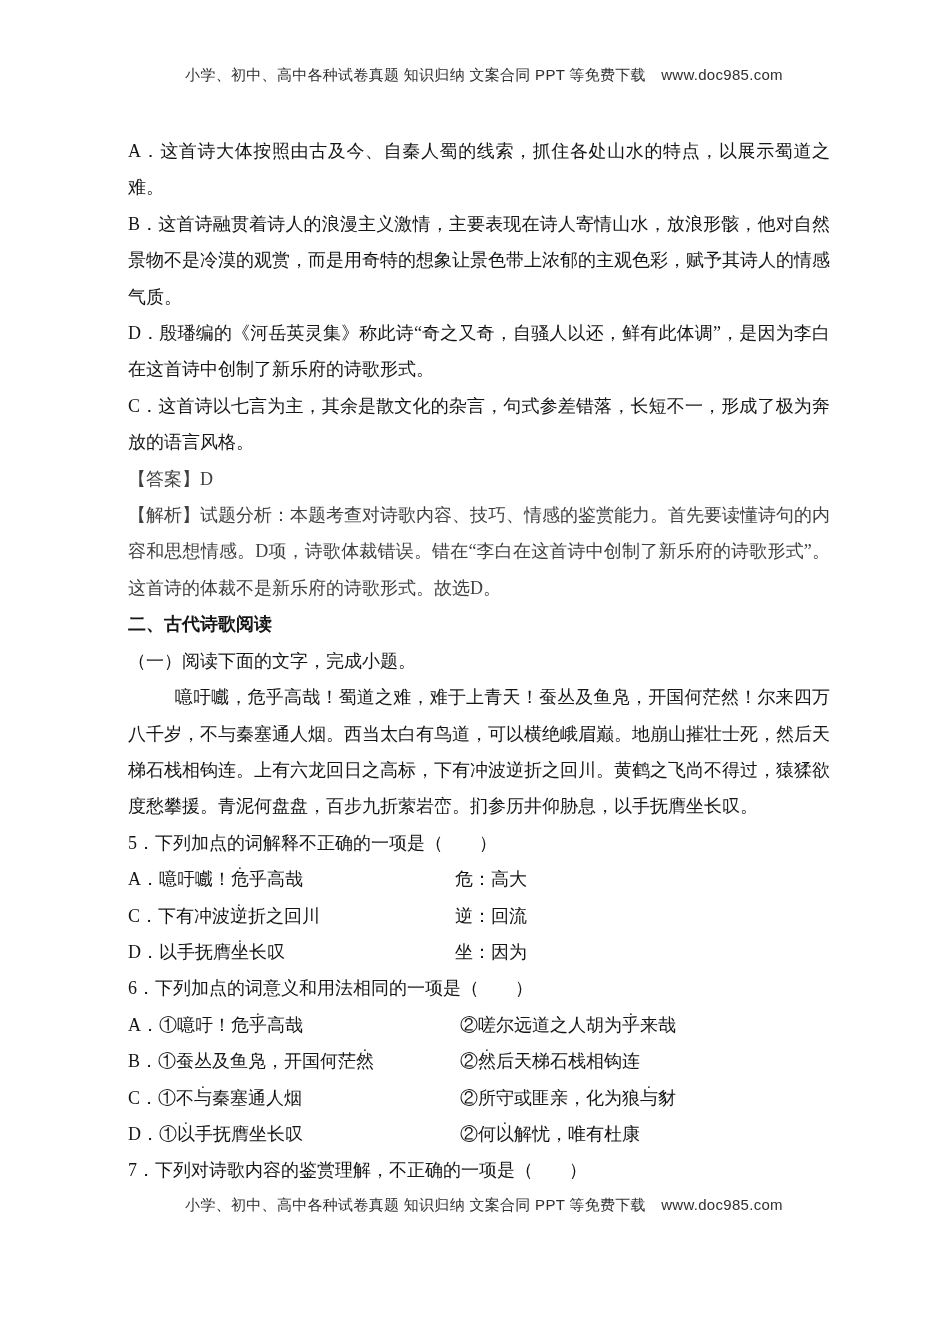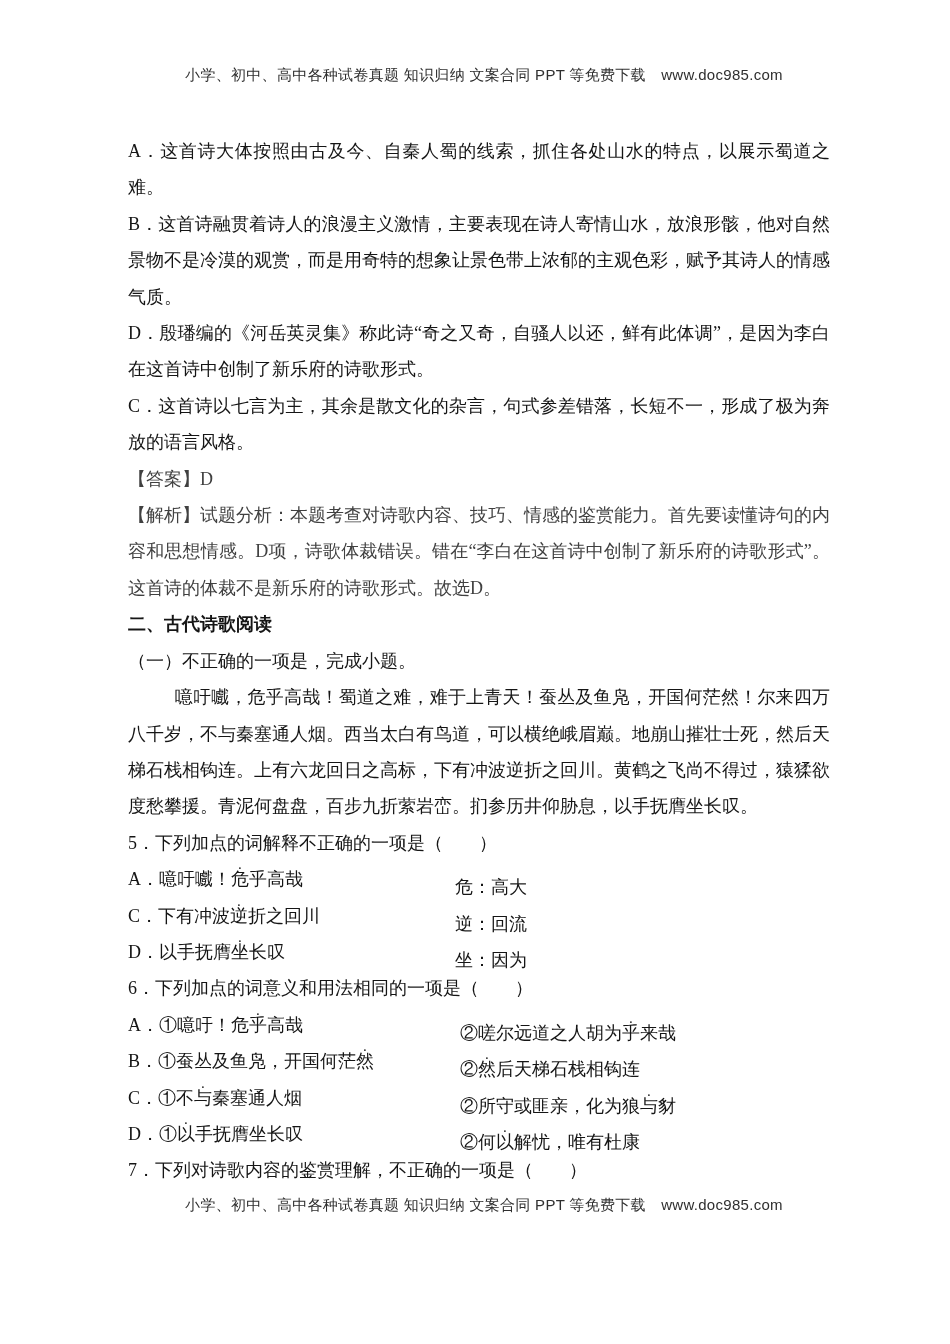--- a/index.html
+++ b/index.html
@@ -33,21 +33,21 @@
     width: 702px;
     font-size: 18px;
     line-height: 36.4px;
   }
   .main p { margin: 0; }
   .just { text-align: justify; }
   .red { color: #404040; }
   .bold-head { font-weight: bold; }
   .poem { text-indent: 2.6em; }
   .optrow { position: relative; white-space: nowrap; }
-  .optrow .col2 { position: absolute; top: 8px; text-align: center; }
+  .optrow .col2 { position: absolute; top: 0; text-align: center; }
   .optrow.q5 .col2 { left: 327px; }
   .optrow.q6 .col2 { left: 332px; }
   .dotted { position: relative; }
   .dotted::after {
     content: "·";
     position: absolute;
     left: 50%;
     transform: translateX(-50%);
     top: -0.55em;
     font-size: 0.8em;
@@ -65,21 +65,21 @@
 
     <p class="just">A．这首诗大体按照由古及今、自秦人蜀的线索，抓住各处山水的特点，以展示蜀道之难。</p>
     <p class="just">B．这首诗融贯着诗人的浪漫主义激情，主要表现在诗人寄情山水，放浪形骸，他对自然景物不是冷漠的观赏，而是用奇特的想象让景色带上浓郁的主观色彩，赋予其诗人的情感气质。</p>
     <p class="just">D．殷璠编的《河岳英灵集》称此诗“奇之又奇，自骚人以还，鲜有此体调”，是因为李白在这首诗中创制了新乐府的诗歌形式。</p>
     <p class="just">C．这首诗以七言为主，其余是散文化的杂言，句式参差错落，长短不一，形成了极为奔放的语言风格。</p>
 
     <p class="red">【答案】D</p>
     <p class="red just">【解析】试题分析：本题考查对诗歌内容、技巧、情感的鉴赏能力。首先要读懂诗句的内容和思想情感。D项，诗歌体裁错误。错在“李白在这首诗中创制了新乐府的诗歌形式”。这首诗的体裁不是新乐府的诗歌形式。故选D。</p>
 
     <p class="bold-head">二、古代诗歌阅读</p>
-    <p>（一）不正确的一项是，完成小题。</p>
+    <p>（一）阅读下面的文字，完成小题。</p>
 
     <p class="just poem">噫吁嚱，危乎高哉！蜀道之难，难于上青天！蚕丛及鱼凫，开国何茫然！尔来四万八千岁，不与秦塞通人烟。西当太白有鸟道，可以横绝峨眉巅。地崩山摧壮士死，然后天梯石栈相钩连。上有六龙回日之高标，下有冲波逆折之回川。黄鹤之飞尚不得过，猿猱欲度愁攀援。青泥何盘盘，百步九折萦岩峦。扪参历井仰胁息，以手抚膺坐长叹。</p>
 
     <p>5．下列加点的词解释不正确的一项是（　　）</p>
 
     <div class="optrow q5">
       <span>A．</span><span>噫吁嚱！<span class="dotted">危</span>乎高哉</span>
       <span class="col2">危：高大</span>
     </div>
     <div class="optrow q5">

